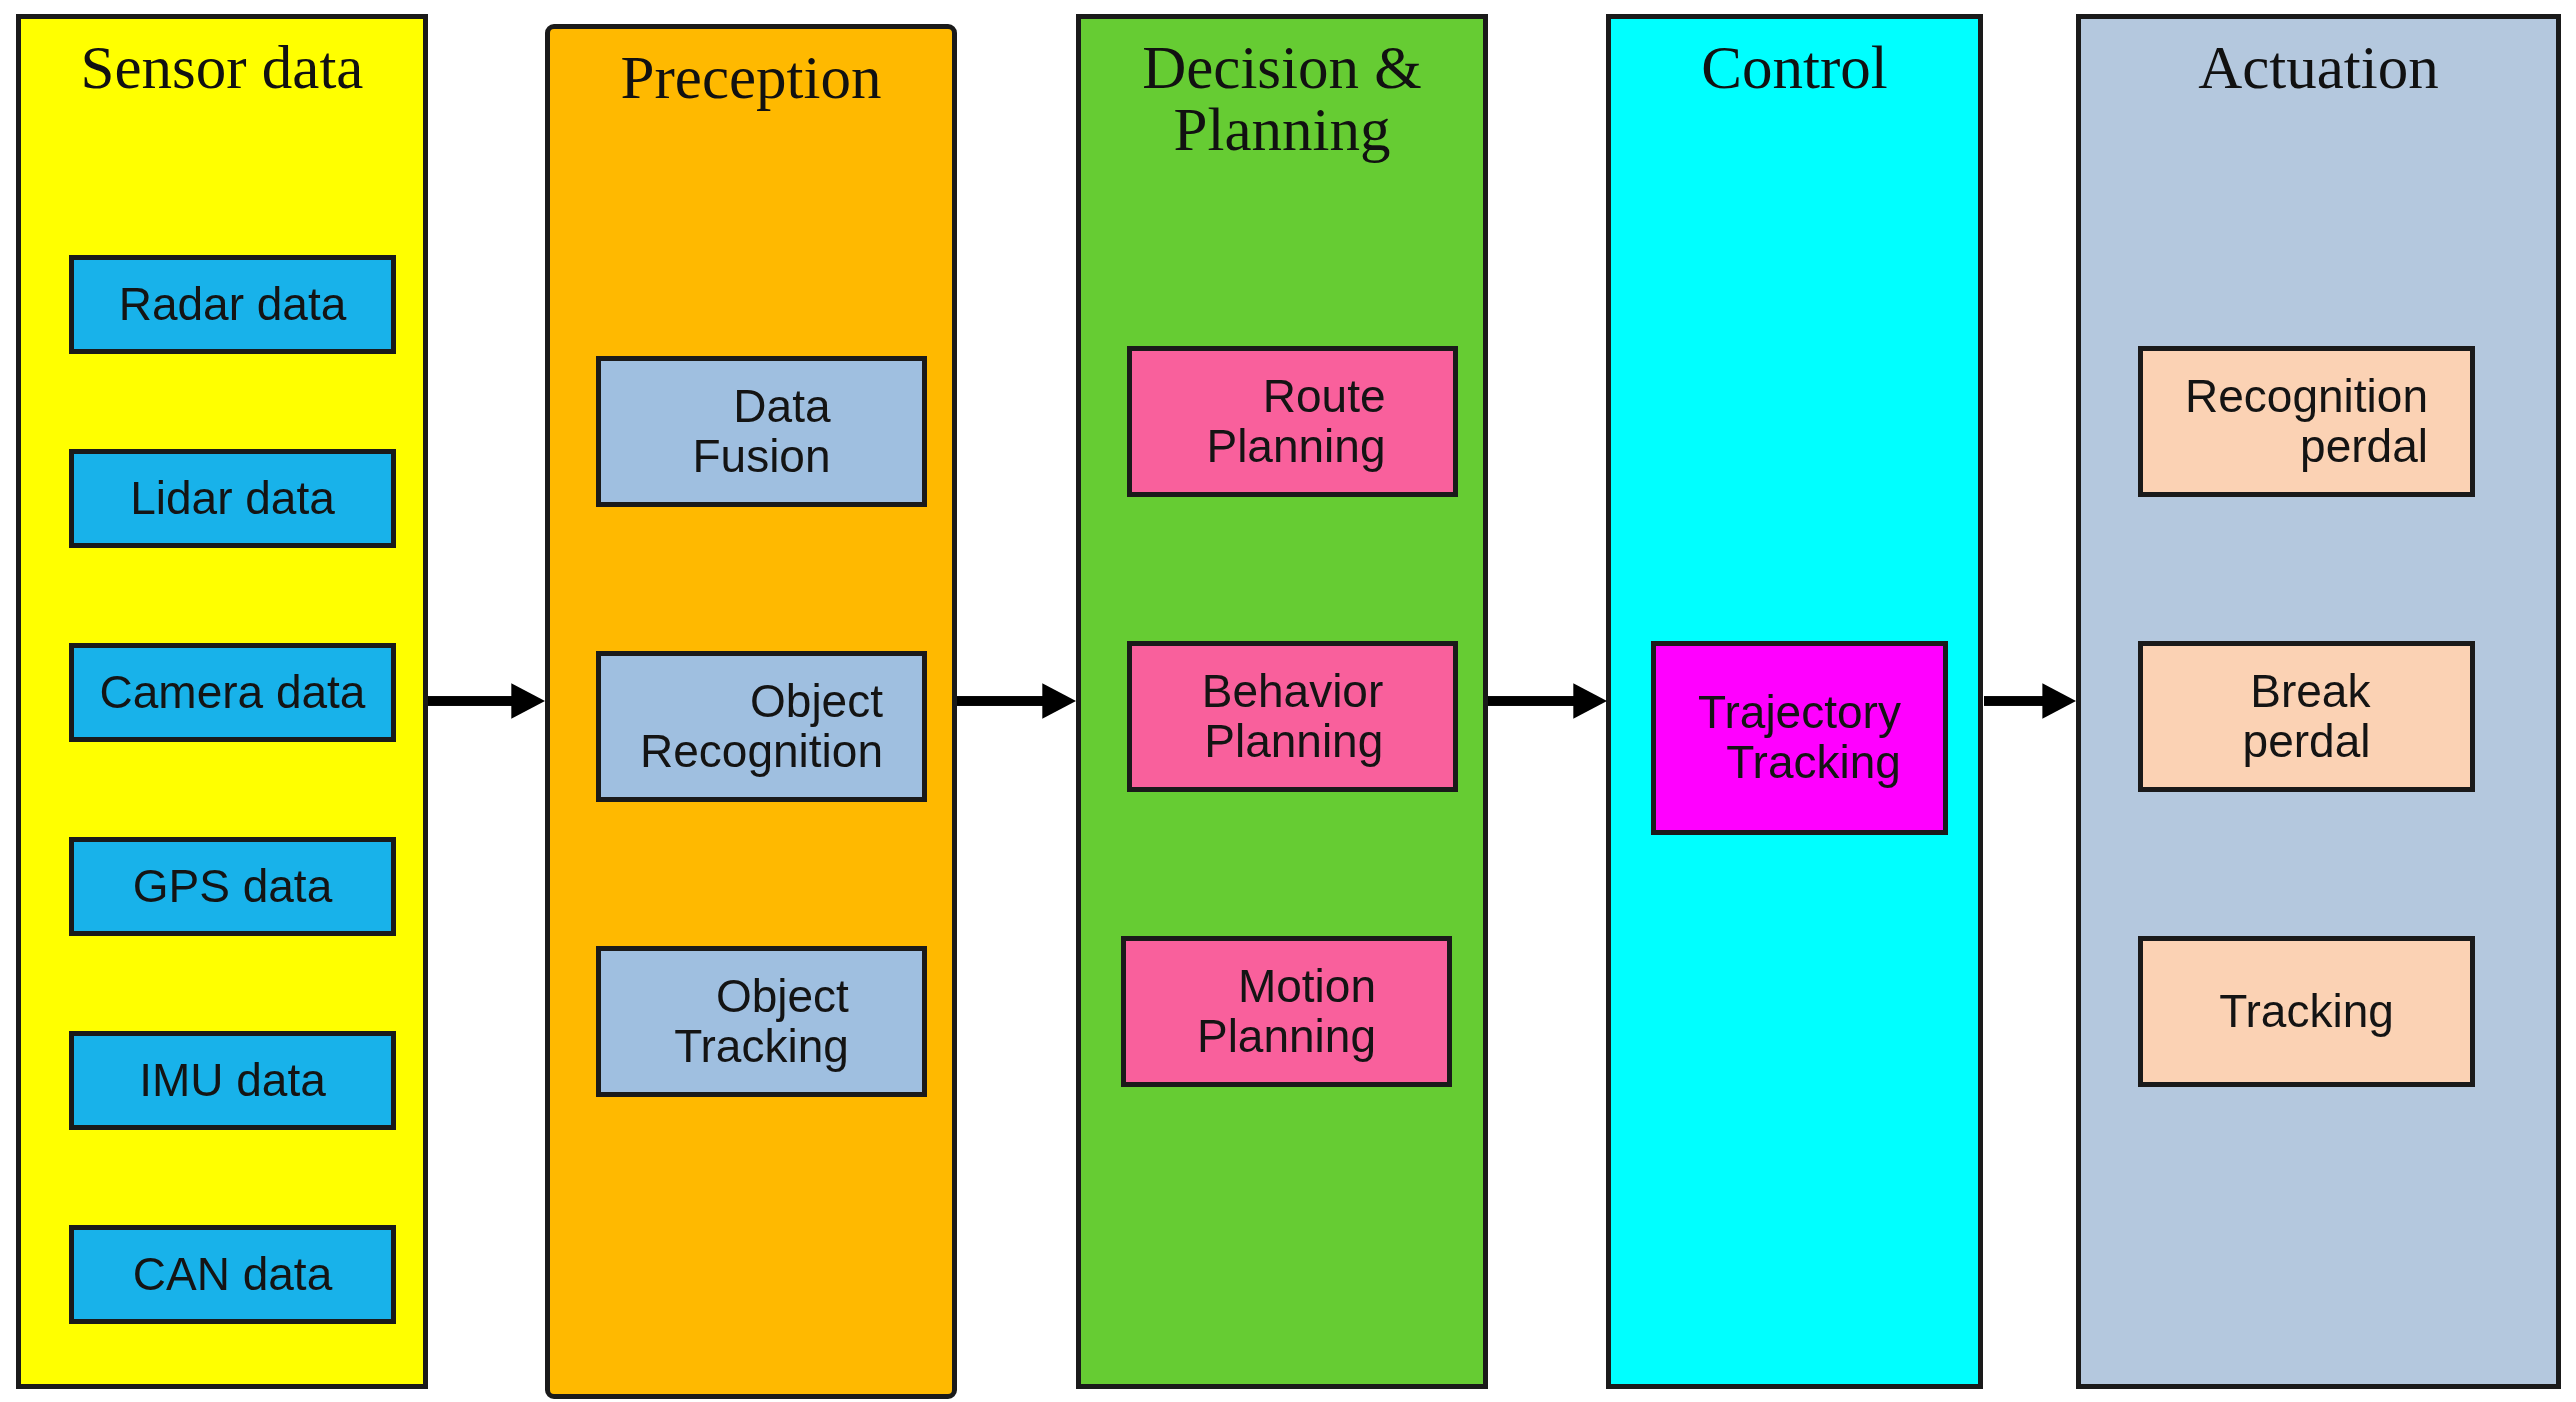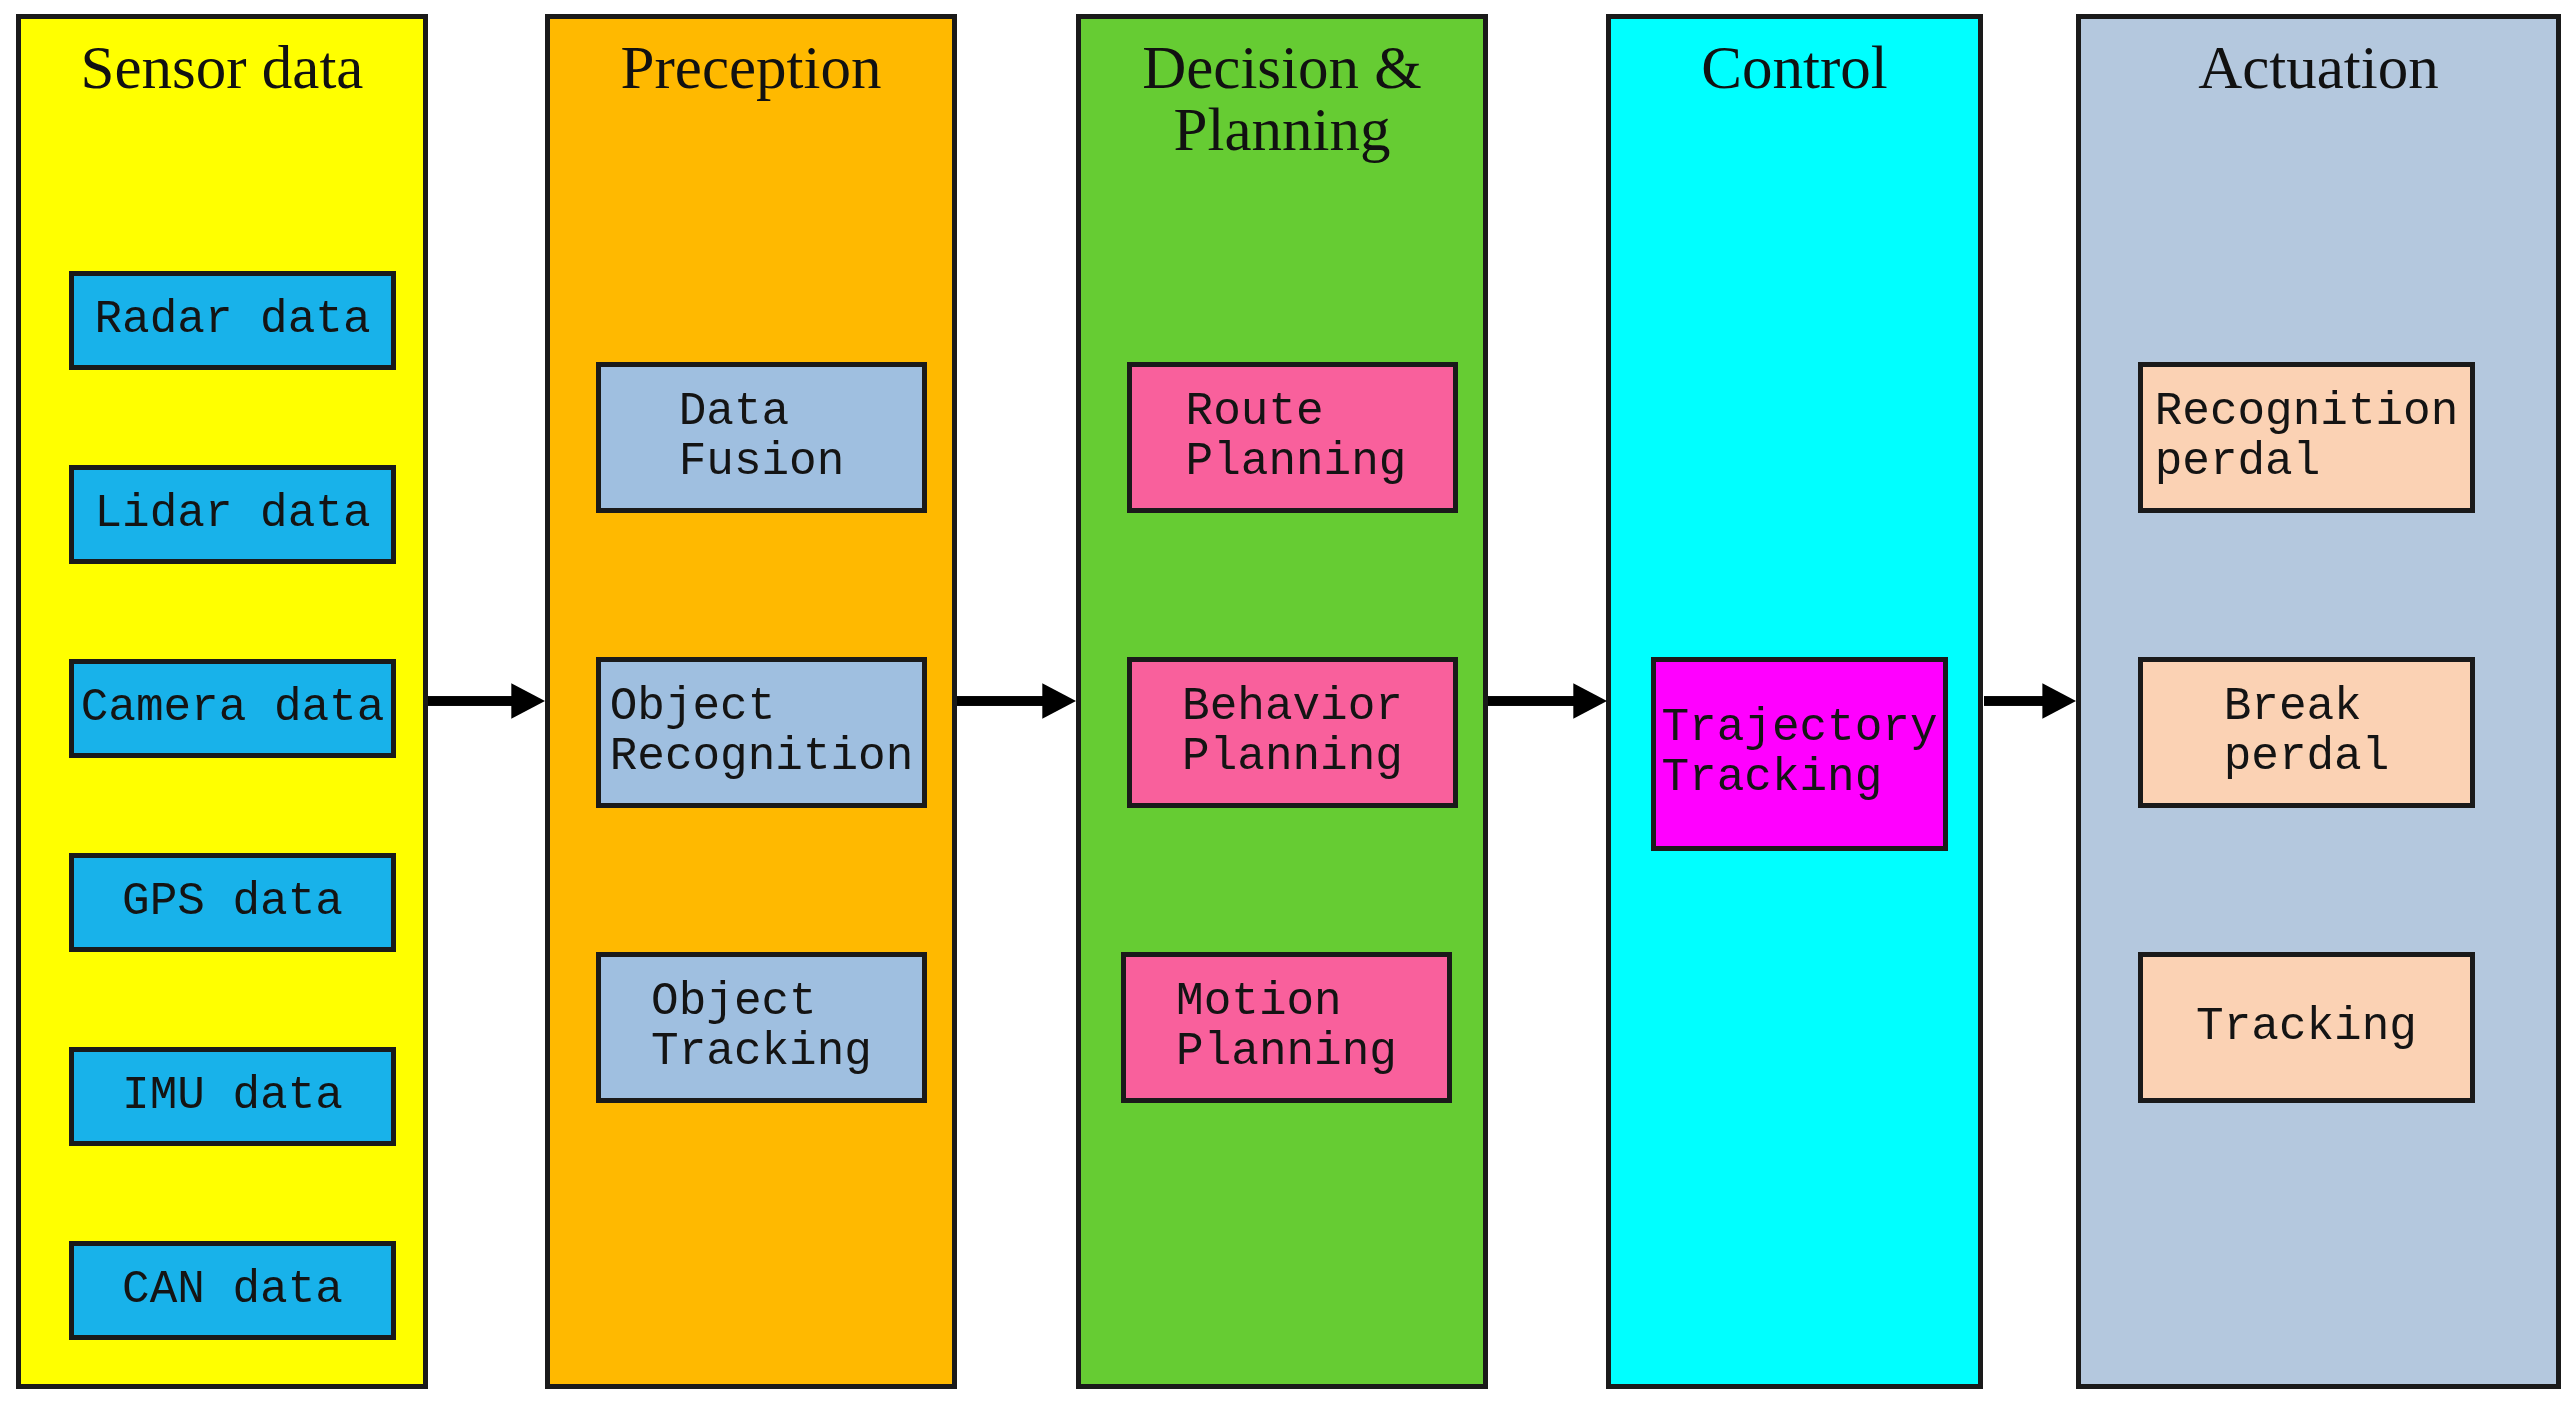--- a/index.html
+++ b/index.html
@@ -41,27 +41,26 @@
   }
 
   
   .node {
     position: absolute;
     box-sizing: border-box;
     border: 5px solid #1a1a1a;
     display: flex;
     align-items: center;
     justify-content: center;
-    text-align: left;
+    text-align: right;
     font-size: 46px;
     line-height: 1.08;
     color: #141414;
-    font-family: Liberation Mono, monospace;
+    font-family: Liberation Sans, sans-serif;
     white-space: pre-line;
-    margin-top: 16px;
   }
 
   
   .arrow {
     position: absolute;
     height: 40px;
   }
   .arrow svg { display: block; }
 </style>
 </head>
@@ -70,21 +69,21 @@
 <div id="canvas">
     <div class="stage" style="left: 16px; top: 14px; width: 412px; height: 1375px; background: rgb(255, 255, 0); border-color: rgb(26, 26, 26); padding-left: 8px;">
       <div class="stage-title">Sensor data</div>
       <div class="node" style="left: 48px; top: 236px; width: 327px; height: 99px; background: rgb(24, 178, 234); border-color: rgb(26, 26, 26);"><span>Radar data</span></div>
       <div class="node" style="left: 48px; top: 430px; width: 327px; height: 99px; background: rgb(24, 178, 234); border-color: rgb(26, 26, 26);"><span>Lidar data</span></div>
       <div class="node" style="left: 48px; top: 624px; width: 327px; height: 99px; background: rgb(24, 178, 234); border-color: rgb(26, 26, 26);"><span>Camera data</span></div>
       <div class="node" style="left: 48px; top: 818px; width: 327px; height: 99px; background: rgb(24, 178, 234); border-color: rgb(26, 26, 26);"><span>GPS data</span></div>
       <div class="node" style="left: 48px; top: 1012px; width: 327px; height: 99px; background: rgb(24, 178, 234); border-color: rgb(26, 26, 26);"><span>IMU data</span></div>
       <div class="node" style="left: 48px; top: 1206px; width: 327px; height: 99px; background: rgb(24, 178, 234); border-color: rgb(26, 26, 26);"><span>CAN data</span></div>
     </div>
-    <div class="stage" style="left: 545px; top: 14px; width: 412px; height: 1375px; background: rgb(255, 185, 0); border-color: rgb(26, 26, 26);">
+    <div class="stage" style="left: 545px; top: 24px; width: 412px; height: 1375px; background: rgb(255, 185, 0); border-color: rgb(26, 26, 26); border-radius: 9px;">
       <div class="stage-title">Preception</div>
       <div class="node" style="left: 46px; top: 327px; width: 331px; height: 151px; background: rgb(159, 191, 224); border-color: rgb(26, 26, 26);"><span>Data
 Fusion</span></div>
       <div class="node" style="left: 46px; top: 622px; width: 331px; height: 151px; background: rgb(159, 191, 224); border-color: rgb(26, 26, 26);"><span>Object
 Recognition</span></div>
       <div class="node" style="left: 46px; top: 917px; width: 331px; height: 151px; background: rgb(159, 191, 224); border-color: rgb(26, 26, 26);"><span>Object
 Tracking</span></div>
     </div>
     <div class="stage" style="left: 1076px; top: 14px; width: 412px; height: 1375px; background: rgb(102, 204, 51); border-color: rgb(26, 26, 26);">
       <div class="stage-title">Decision &amp;

